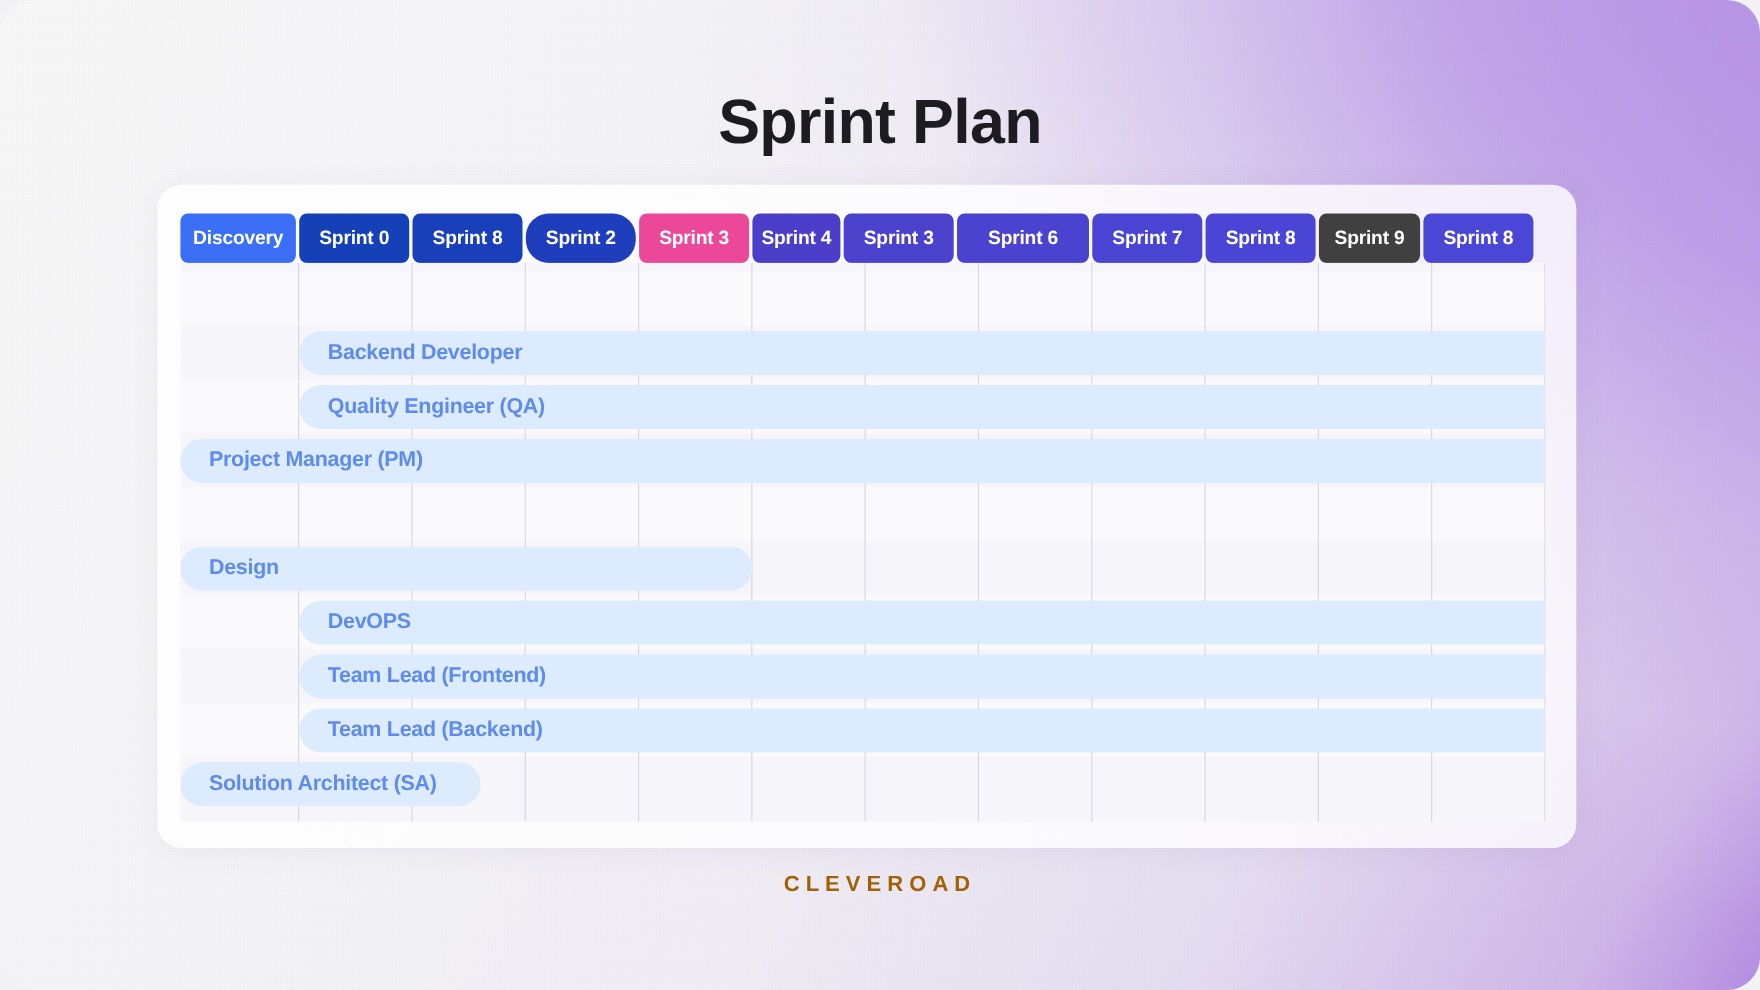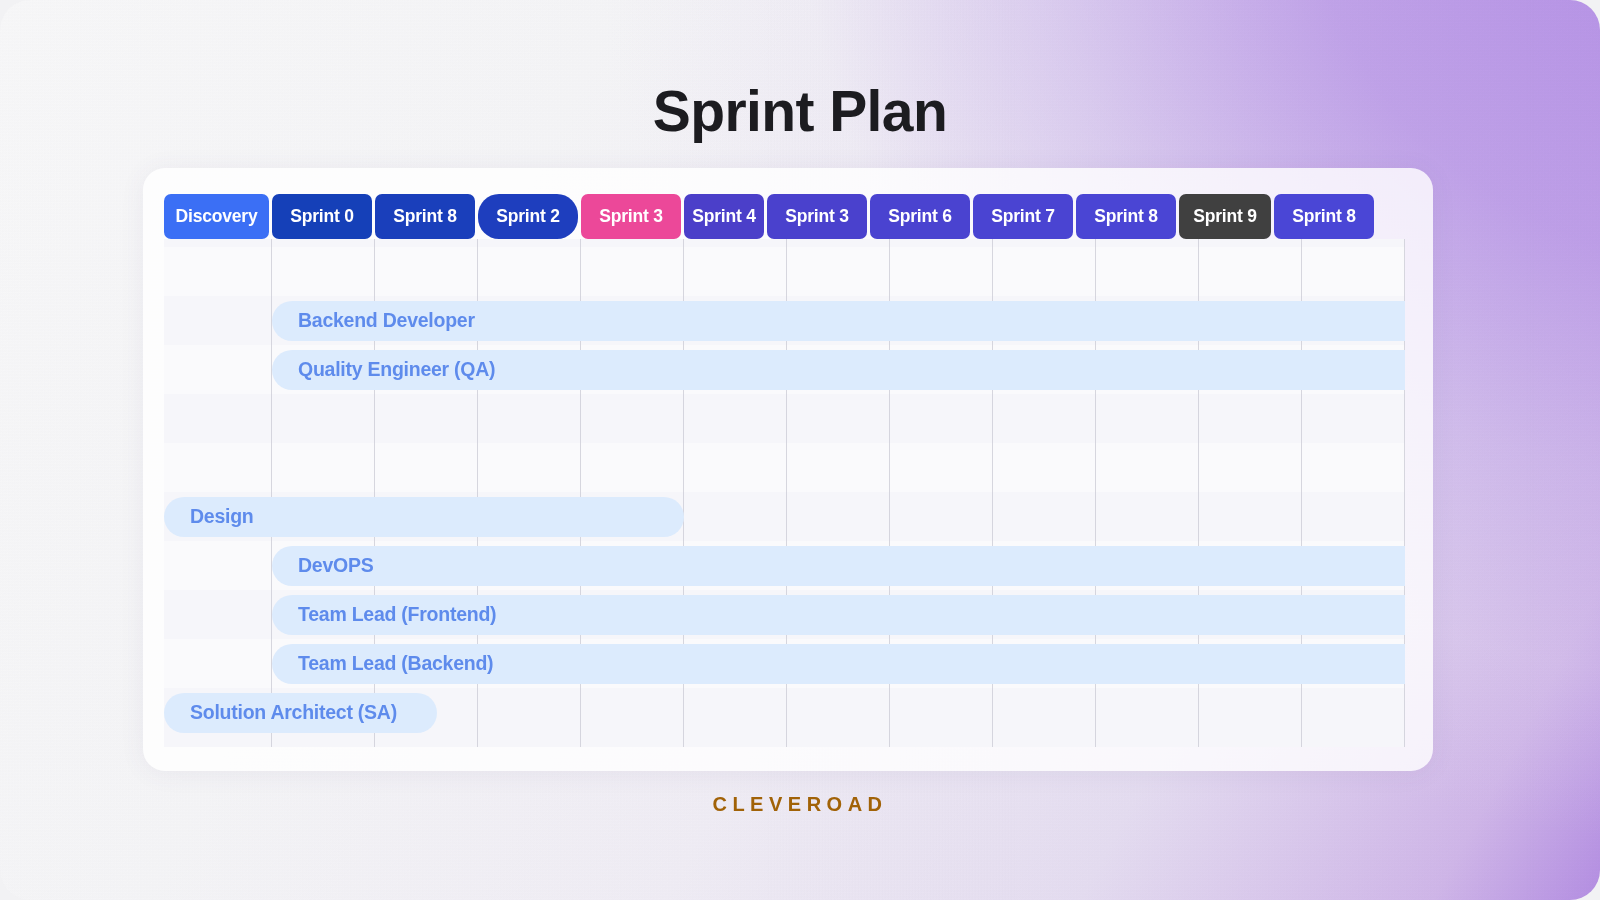--- a/index.html
+++ b/index.html
@@ -176,21 +176,21 @@
 
 <div id="gantt">
   <div id="gantt-header">
       <div class="col-head" style="width: 105px; background: rgb(59, 111, 245);">Discovery</div>
       <div class="col-head" style="width: 100px; background: rgb(21, 64, 184);">Sprint 0</div>
       <div class="col-head" style="width: 100px; background: rgb(26, 63, 187);">Sprint 8</div>
       <div class="col-head" style="width: 100px; background: rgb(30, 62, 190); border-radius: 21px;">Sprint 2</div>
       <div class="col-head" style="width: 100px; background: #ec4899;">Sprint 3</div>
       <div class="col-head" style="width: 80px; background: rgb(75, 63, 201);">Sprint 4</div>
       <div class="col-head" style="width: 100px; background: rgb(74, 65, 205);">Sprint 3</div>
-      <div class="col-head" style="width: 100px; background: rgb(74, 67, 208);">Sprint 6</div>
+      <div class="col-head" style="width: 120px; background: rgb(74, 67, 208);">Sprint 6</div>
       <div class="col-head" style="width: 100px; background: rgb(74, 68, 210);">Sprint 7</div>
       <div class="col-head" style="width: 100px; background: rgb(74, 69, 212);">Sprint 8</div>
       <div class="col-head" style="width: 92px; background: #404040;">Sprint 9</div>
       <div class="col-head" style="width: 100px; background: rgb(74, 70, 214);">Sprint 8</div>
     </div>
   <div id="gantt-body">
       <div class="row-band" style="top: 8px;"></div>
       <div class="row-band" style="top: 106px;"></div>
       <div class="row-band" style="top: 204px;"></div>
       <div class="row-band" style="top: 302px;"></div>
@@ -206,20 +206,23 @@
       <div class="grid-line" style="left: 931px;"></div>
       <div class="grid-line" style="left: 1034px;"></div>
       <div class="grid-line" style="left: 1137px;"></div>
       <div class="grid-line" style="left: 1240px;"></div>
       <div class="task-bar flat-right" style="left: 108px; width: 1133px; top: 61.5px;">
         <span class="task-label">Backend Developer</span>
       </div>
       <div class="task-bar flat-right" style="left: 108px; width: 1133px; top: 110.5px;">
         <span class="task-label">Quality Engineer (QA)</span>
       </div>
+      <div class="task-bar flat-right" style="left: 0px; width: 1241px; top: 159.5px;">
+        <span class="task-label">Project Manager (PM)</span>
+      </div>
       <div class="task-bar" style="left: 0px; width: 520px; top: 257.5px;">
         <span class="task-label">Design</span>
       </div>
       <div class="task-bar flat-right" style="left: 108px; width: 1133px; top: 306.5px;">
         <span class="task-label">DevOPS</span>
       </div>
       <div class="task-bar flat-right" style="left: 108px; width: 1133px; top: 355.5px;">
         <span class="task-label">Team Lead (Frontend)</span>
       </div>
       <div class="task-bar flat-right" style="left: 108px; width: 1133px; top: 404.5px;">

